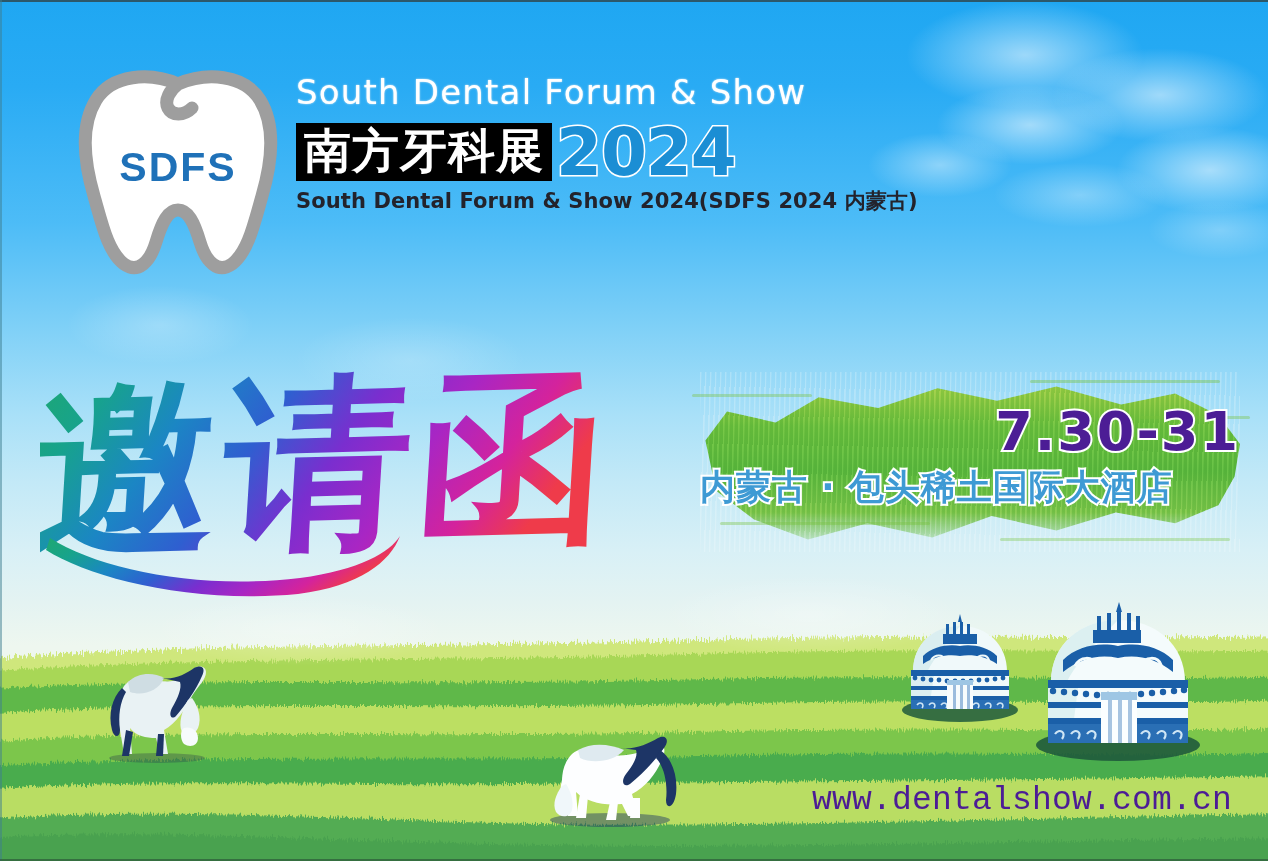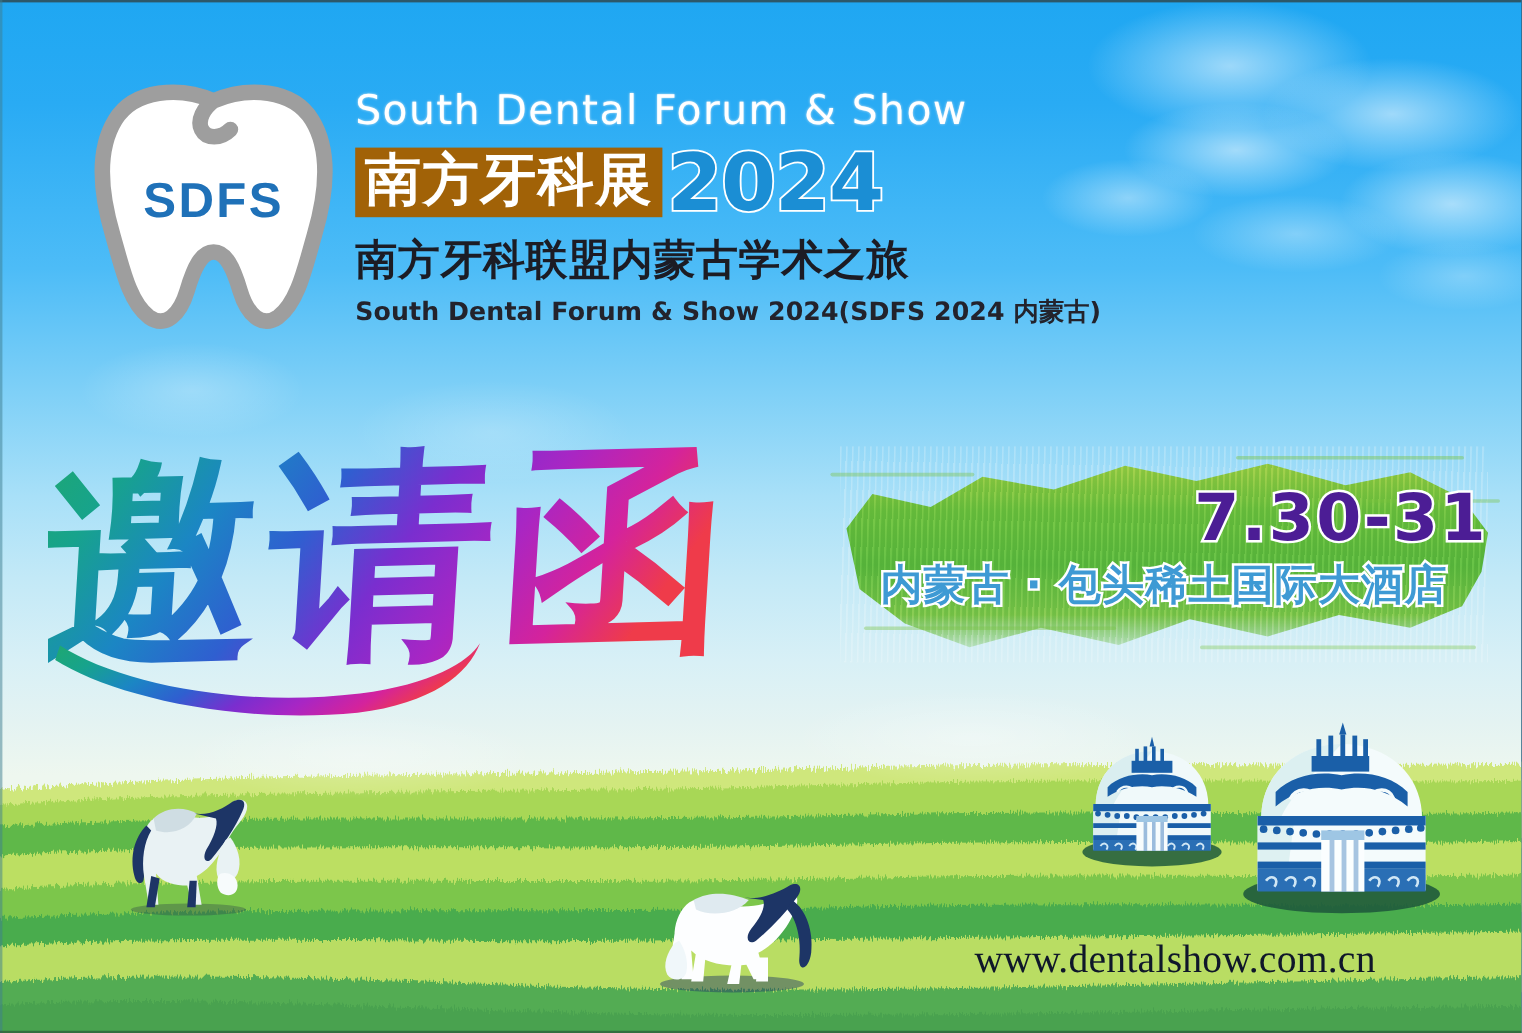--- a/index.html
+++ b/index.html
@@ -64,21 +64,21 @@
     font-size:34px; font-weight:400; letter-spacing:1.2px;
     color:#ffffff;
     -webkit-text-stroke:1.5px #2aa7ef;
     paint-order:stroke fill;
     text-shadow:0 0 2px rgba(255,255,255,.9);
     white-space:nowrap;
     font-family:"DejaVu Sans", sans-serif;
   }
   .row2 { display:flex; align-items:flex-end; margin-top:6px; }
   .cn-box {
-    background:#a16207;
+    background:#000000;
     color:#ffffff;
     font-size:47px; font-weight:700;
     padding:3px 8px 5px 8px;
     letter-spacing:1px;
     line-height:1.05;
     white-space:nowrap;
     font-family:"DejaVu Sans", sans-serif;
   }
   .year {
     font-size:66px; font-weight:700;
@@ -160,36 +160,35 @@
     position:absolute; left:0; right:0; top:28px;
     text-align:right;
     font-size:54px; font-weight:700; letter-spacing:2px;
     color:#4c1d95;
     -webkit-text-stroke:4px #ffffff;
     paint-order:stroke fill;
     font-family:"DejaVu Sans", sans-serif;
   }
   .venue-line {
     position:absolute; left:0; right:0; top:92px;
-    text-align:center;
     font-size:35px; font-weight:700; letter-spacing:1px;
     color:#3e9ad4;
     -webkit-text-stroke:4px #ffffff;
     paint-order:stroke fill;
     white-space:nowrap;
     font-family:"DejaVu Sans", sans-serif;
   }
 
   
   #url {
     position:absolute; left:812px; top:782px;
     font-size:33px; font-weight:400;
-    color:#0f172a;
+    color:#4c1d95;
     letter-spacing:.2px;
-    font-family:Liberation Serif, serif;
+    font-family:Liberation Mono, monospace;
   }
 
   
   .frame-top { position:absolute; left:0; top:0; right:0; height:2px; background:#2f4a52; opacity:.85;}
   .frame-left{ position:absolute; left:0; top:0; bottom:0; width:2px; background:#3e7e90; opacity:.5;}
   .frame-bottom{ position:absolute; left:0; bottom:0; right:0; height:2px; background:#2e5a3a; opacity:.7;}
 </style>
 </head>
 <body>
 
@@ -439,21 +438,20 @@
     </svg>
     <div class="sdfs-text">SDFS</div>
   </div>
 
   <div id="header">
     <div class="line-en1">South Dental Forum &amp; Show</div>
     <div class="row2">
       <span class="cn-box">南方牙科展</span>
       <span class="year">2024</span>
     </div>
-    <div class="line-cn2">南方牙科联盟内蒙古学术之旅</div>
     <div class="line-en2">South Dental Forum &amp; Show 2024(SDFS 2024 内蒙古)</div>
   </div>
 
   <div id="calli">
     <svg width="640" height="260" viewBox="0 0 640 260">
       <text x="4" y="196" font-family="DejaVu Sans, sans-serif" font-size="186" font-weight="bold" letter-spacing="8" fill="url(#calliGrad)" transform="skewX(-5) rotate(-1.5 4 196)">邀请函</text>
 
       <path d="M10 198 C 60 230, 160 250, 260 238 C 320 230, 350 212, 360 196
                C 350 222, 320 246, 258 254 C 150 264, 50 238, 6 210 Z" fill="url(#calliGrad)"></path>
     </svg>

